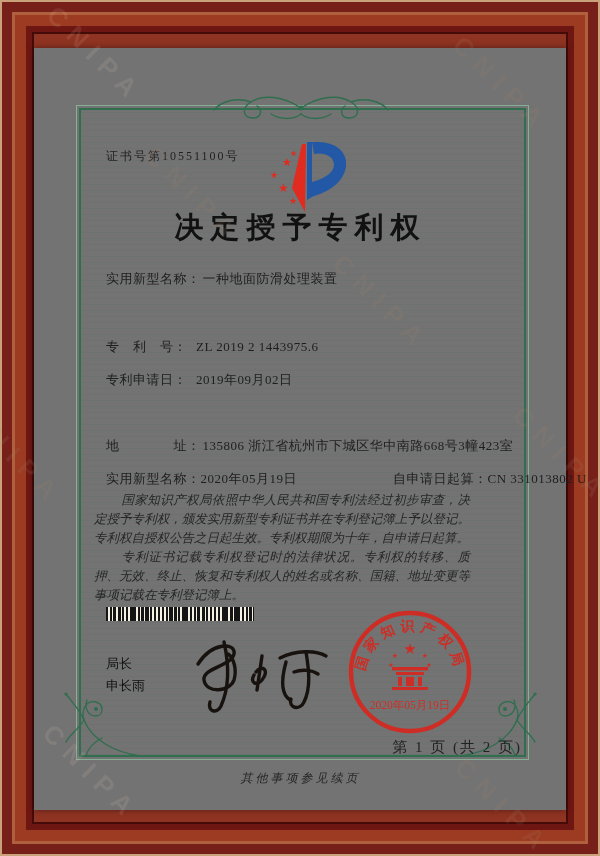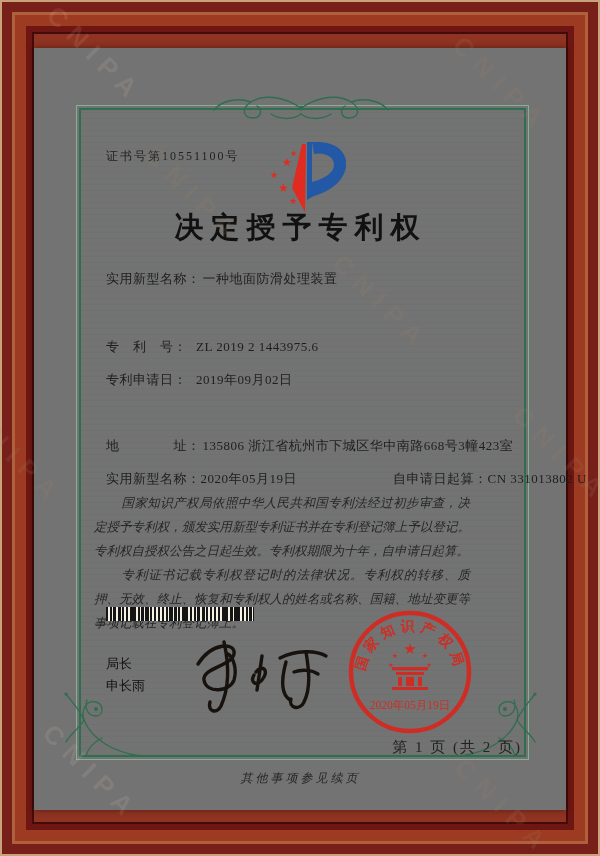--- a/index.html
+++ b/index.html
@@ -43,21 +43,21 @@
   #title{
     left:45px;top:160px;width:443px;text-align:center;
     font-size:29px;font-weight:bold;letter-spacing:7px;color:#111;
   }
   .row{left:72px;font-size:13px;color:#1e1e1e;letter-spacing:.5px;white-space:nowrap;}
   .row .lab{display:inline-block;min-width:88px;}
   .row .val{margin-left:2px;text-align:right;}
   #grant-no{left:287px;top:0;}
   #paras{
     left:60px;top:443px;width:376px;
-    font-size:12.5px;line-height:24px;color:#262626;
+    font-size:12.5px;line-height:19px;color:#262626;
     font-style:italic;text-align:justify;
   }
   #paras p{margin:0;text-indent:2.2em;}
   #barcode{
     left:72px;top:559px;width:148px;height:14px;
     background:
       repeating-linear-gradient(90deg,#151515 0 2px,rgba(0,0,0,0) 2px 4px),
       repeating-linear-gradient(90deg,#151515 0 1px,rgba(0,0,0,0) 1px 7px),
       repeating-linear-gradient(90deg,#151515 0 2px,#f6f1e3 2px 13px);
   }

